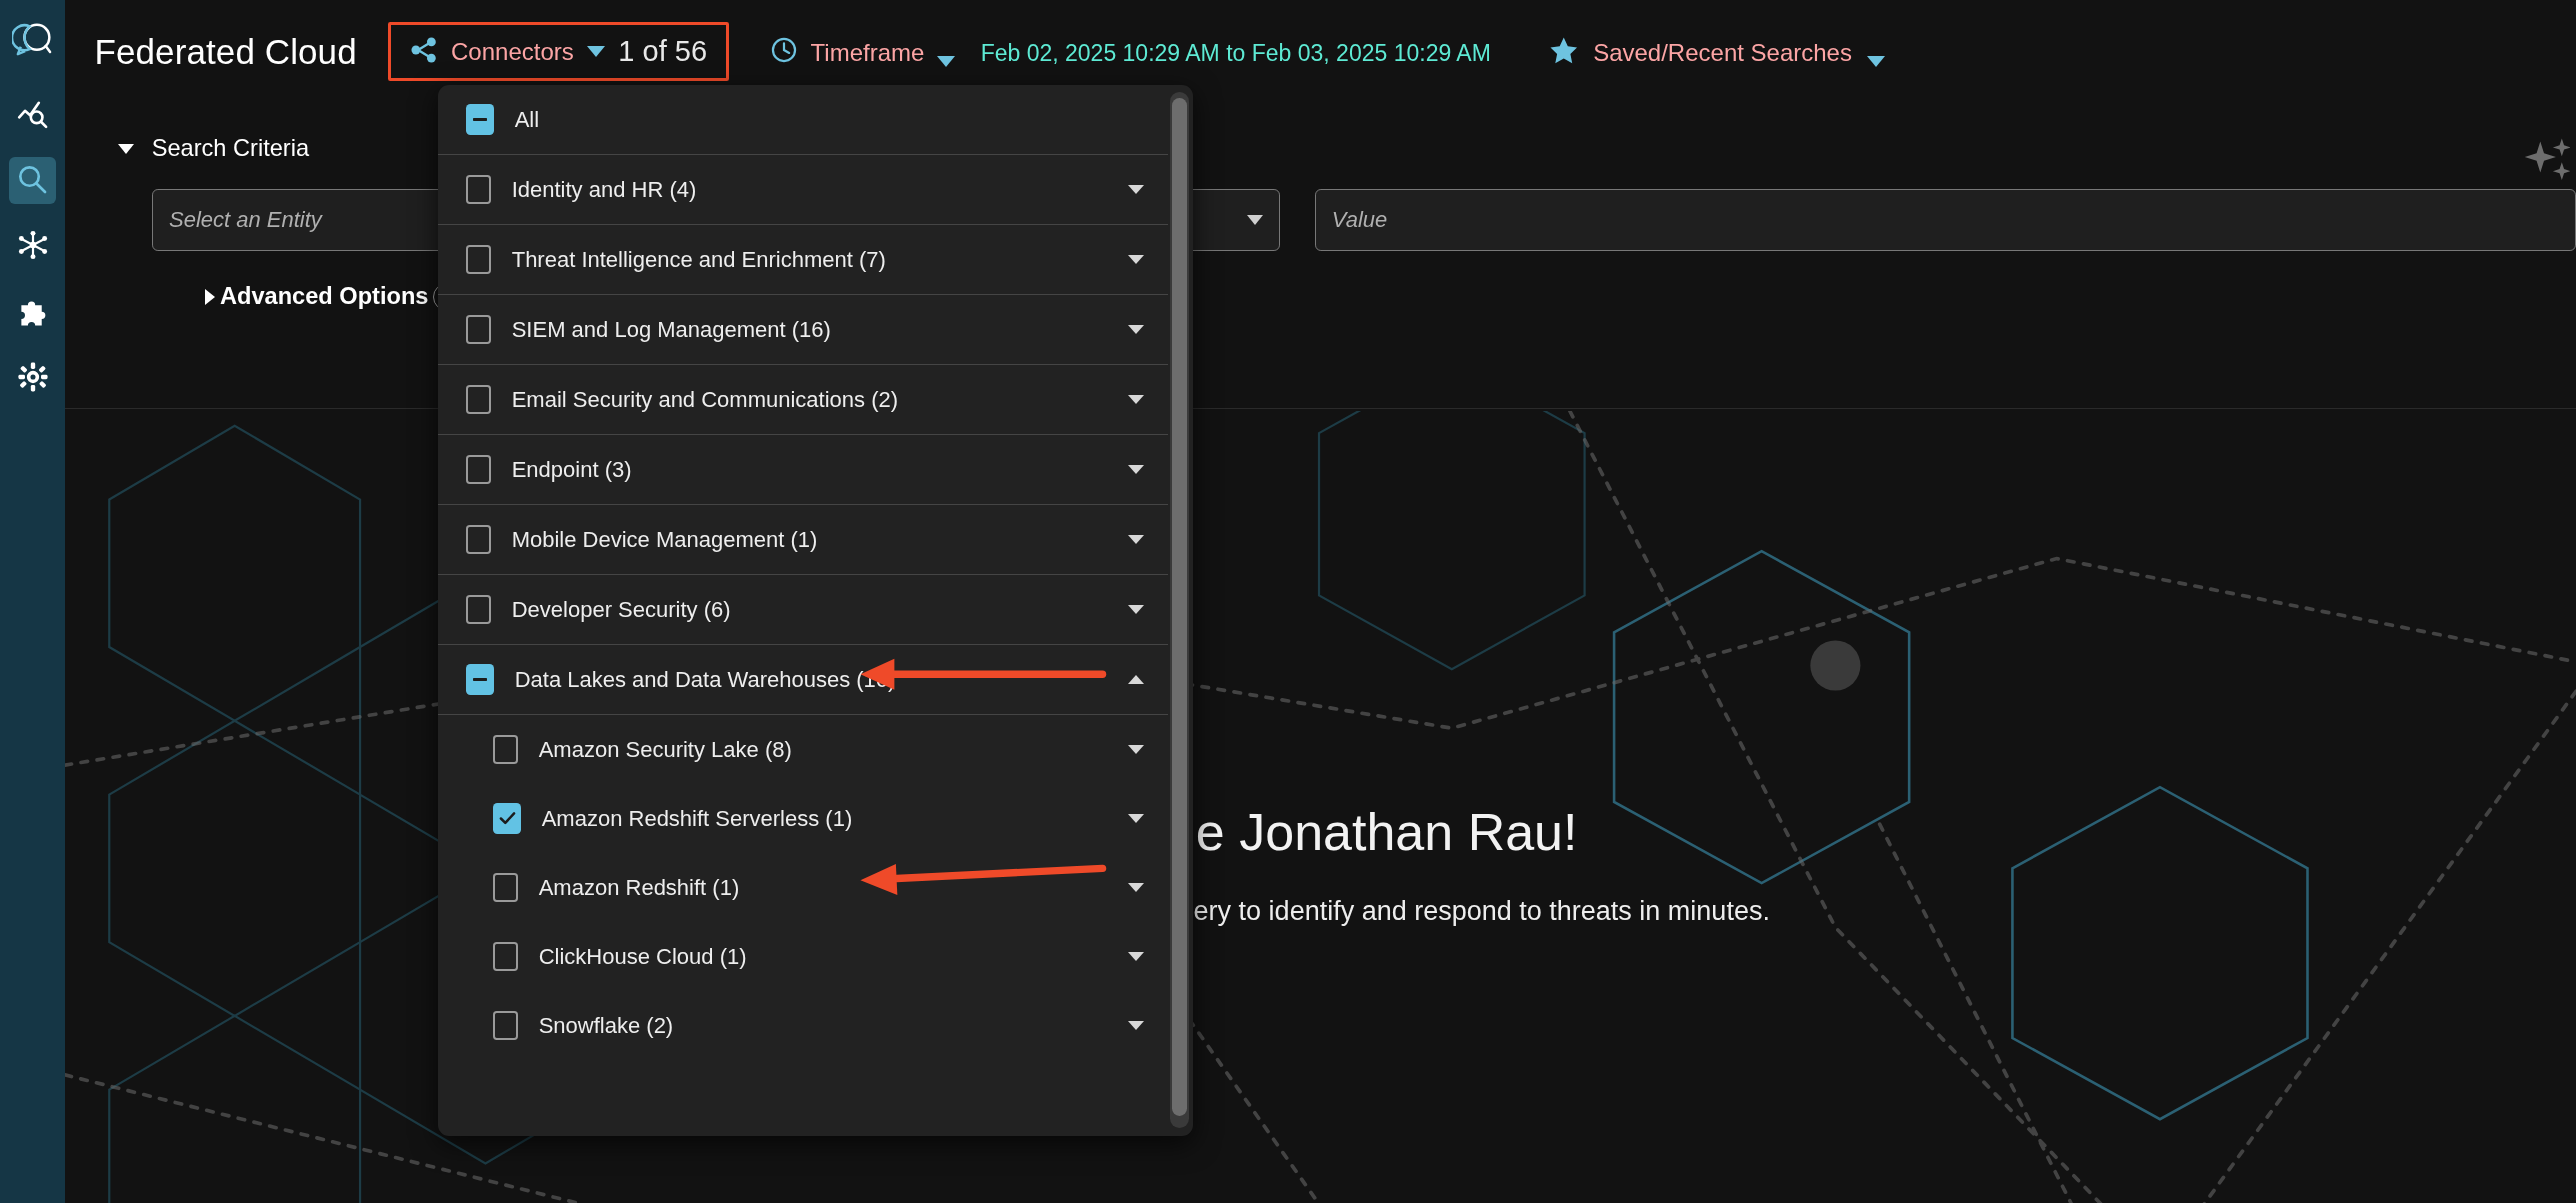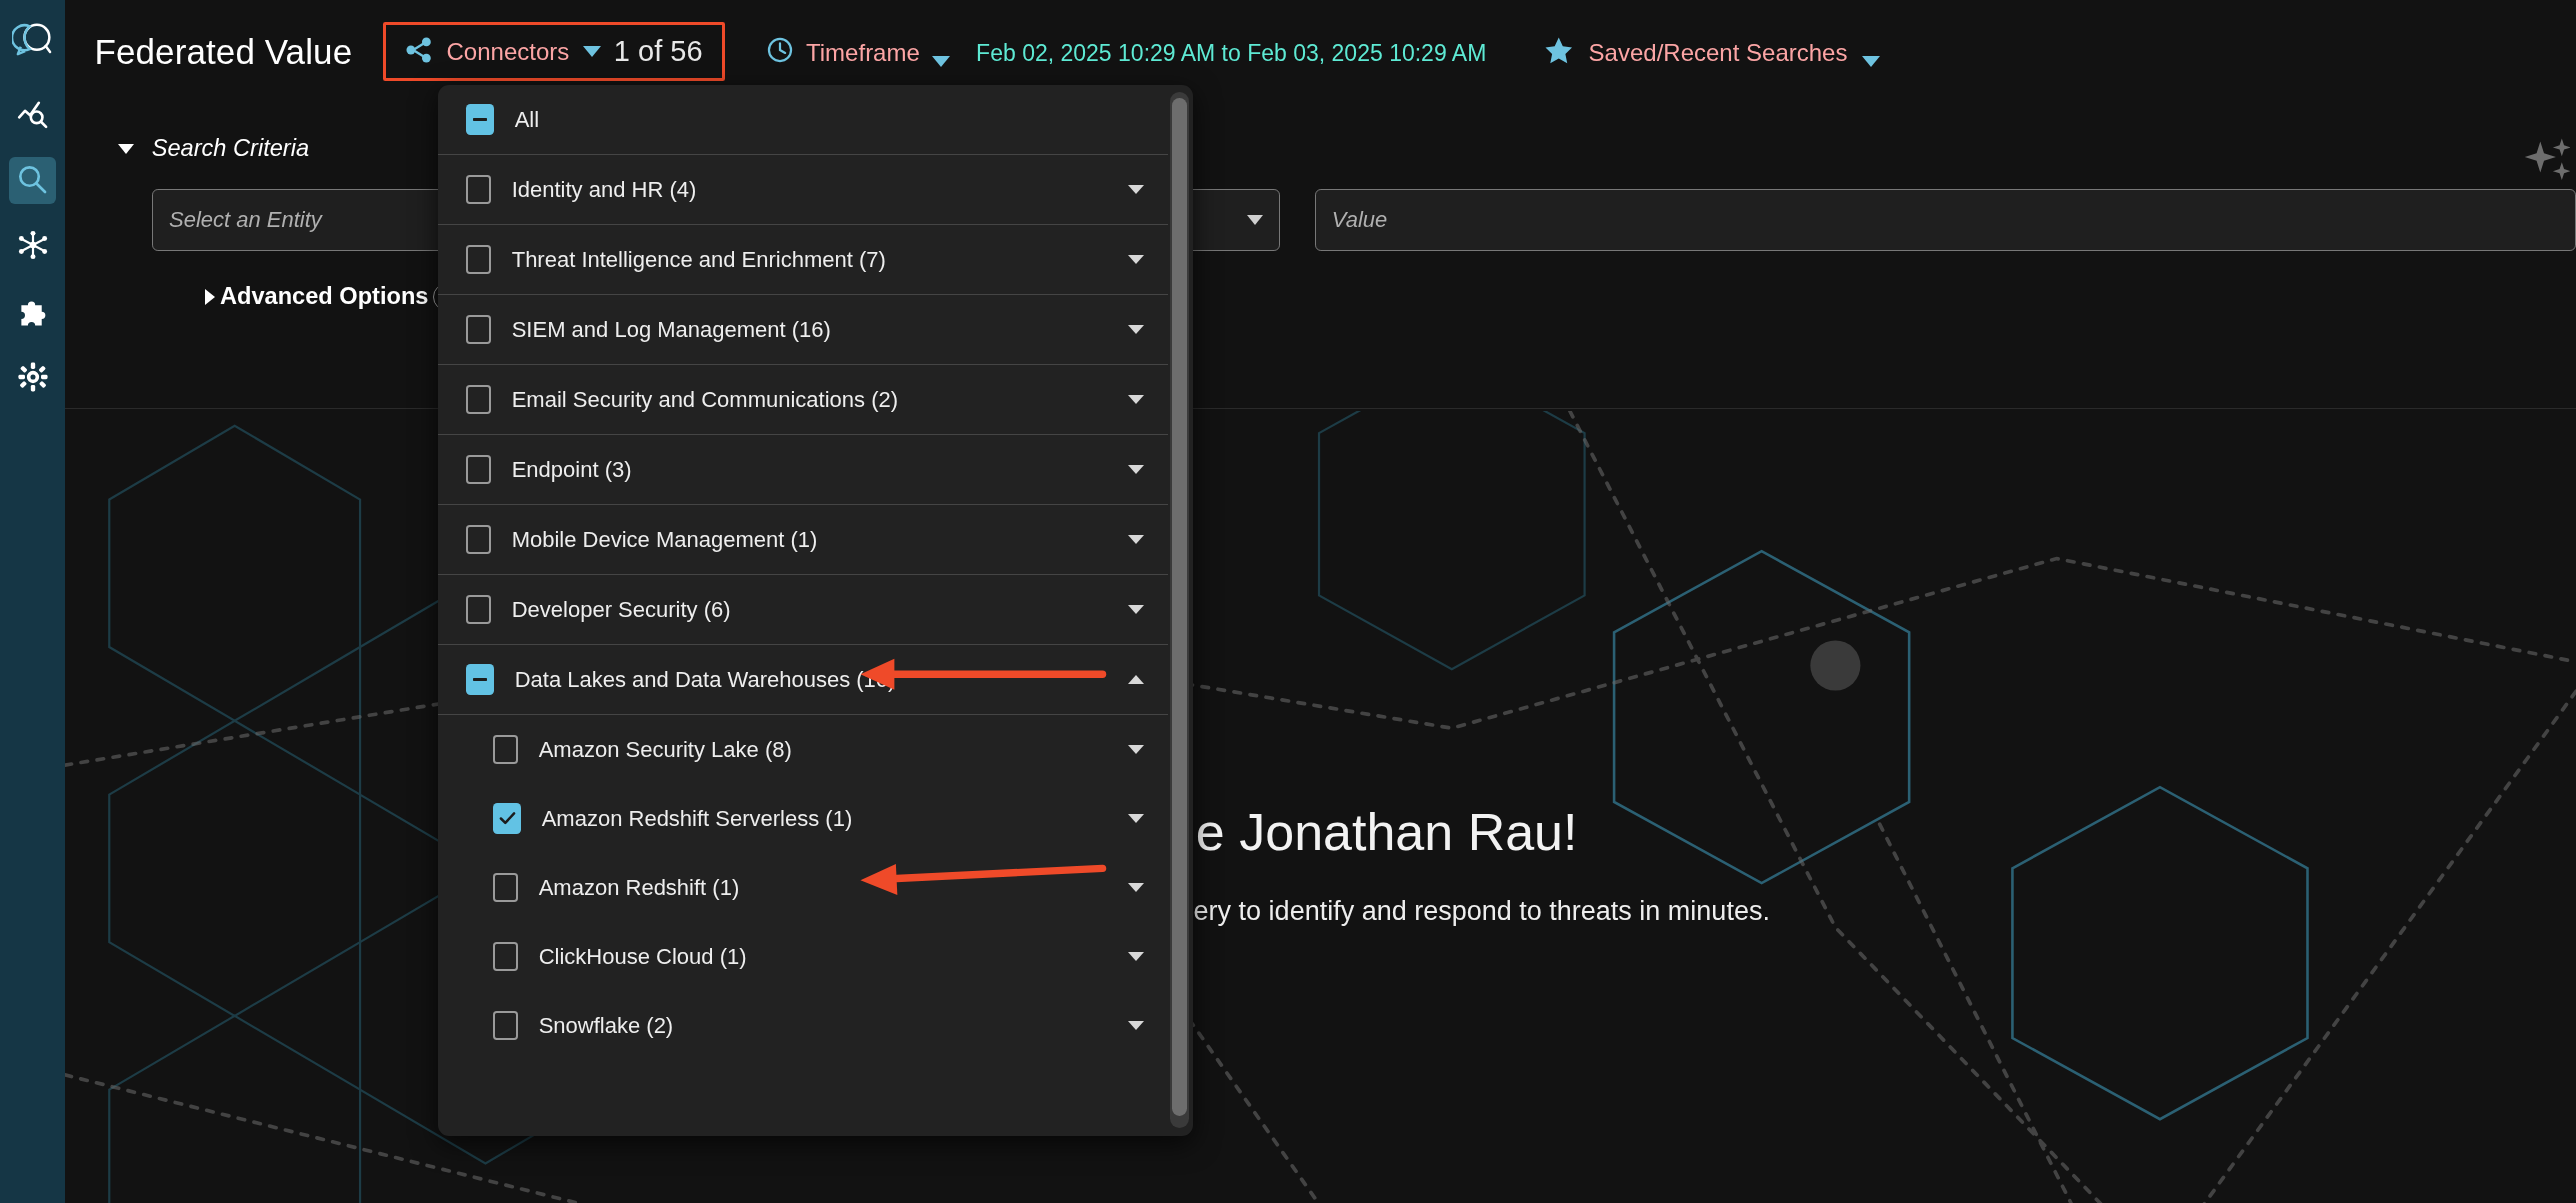--- a/index.html
+++ b/index.html
@@ -52,21 +52,21 @@
   .chev { width: 0; height: 0; border-left: 9.6px solid transparent; border-right: 9.6px solid transparent;
           border-top: 11px solid #6ec3e0; }
 
   
   .criteria {
     position: absolute; left: 65px; top: 103px; right: 0; height: 306px;
     background: #121212; z-index: 20;
     border-bottom: 1.5px solid #2a2a2a;
   }
   .sc-head { display:flex; align-items:center; gap: 17.7px; margin: 32px 0 0 53px; cursor: pointer;}
-  .sc-label { color:#ffffff; font-size: 23.6px; font-style: italic; }
+  .sc-label { color:#ffffff; font-size: 23.6px; }
   .caret-dn { width:0;height:0;border-left:8.9px solid transparent;border-right:8.9px solid transparent;border-top:10.3px solid #ffffff;}
   .caret-rt { width:0;height:0;border-top:8px solid transparent;border-bottom:8px solid transparent;border-left:10.3px solid #ffffff;}
 
   .row-fields { display:flex; align-items:center; margin: 26.6px 0 0 87px; gap: 0; }
   .fld {
     height: 62px; background: #1f1f1f; border: 1.5px solid #787878; border-radius: 5.9px;
     display:flex; align-items:center; padding: 0 16px;
   }
   .fld .ph { color:#b0b0b0; font-size: 22px; font-style: italic; }
   .fld-entity { width: 767px; }
@@ -307,21 +307,21 @@
 
   <span class="sparkle">
     <svg width="49" height="46" viewBox="0 0 66 62">
       <path d="M26 6 L31 22 L47 27 L31 32 L26 48 L21 32 L5 27 L21 22 Z" fill="#6d6d6d"></path>
       <path d="M55 2 L58 11 L67 14 L58 17 L55 26 L52 17 L43 14 L52 11 Z" fill="#6d6d6d"></path>
       <path d="M55 34 L58 43 L67 46 L58 49 L55 58 L52 49 L43 46 L52 43 Z" fill="#6d6d6d"></path>
     </svg>
   </span>
 
   <div class="header">
-    <div class="page-title">Federated Value</div>
+    <div class="page-title">Federated Cloud</div>
 
     <div class="connectors-box">
       <span>
         <svg width="28" height="28" viewBox="0 0 38 38">
           <g stroke="#6ec3e0" stroke-width="3.2">
               <path d="M11 19 L27 9"></path>
               <path d="M11 19 L27 29"></path>
             </g>
           <g fill="#6ec3e0">
               <circle cx="8" cy="19" r="6"></circle>

